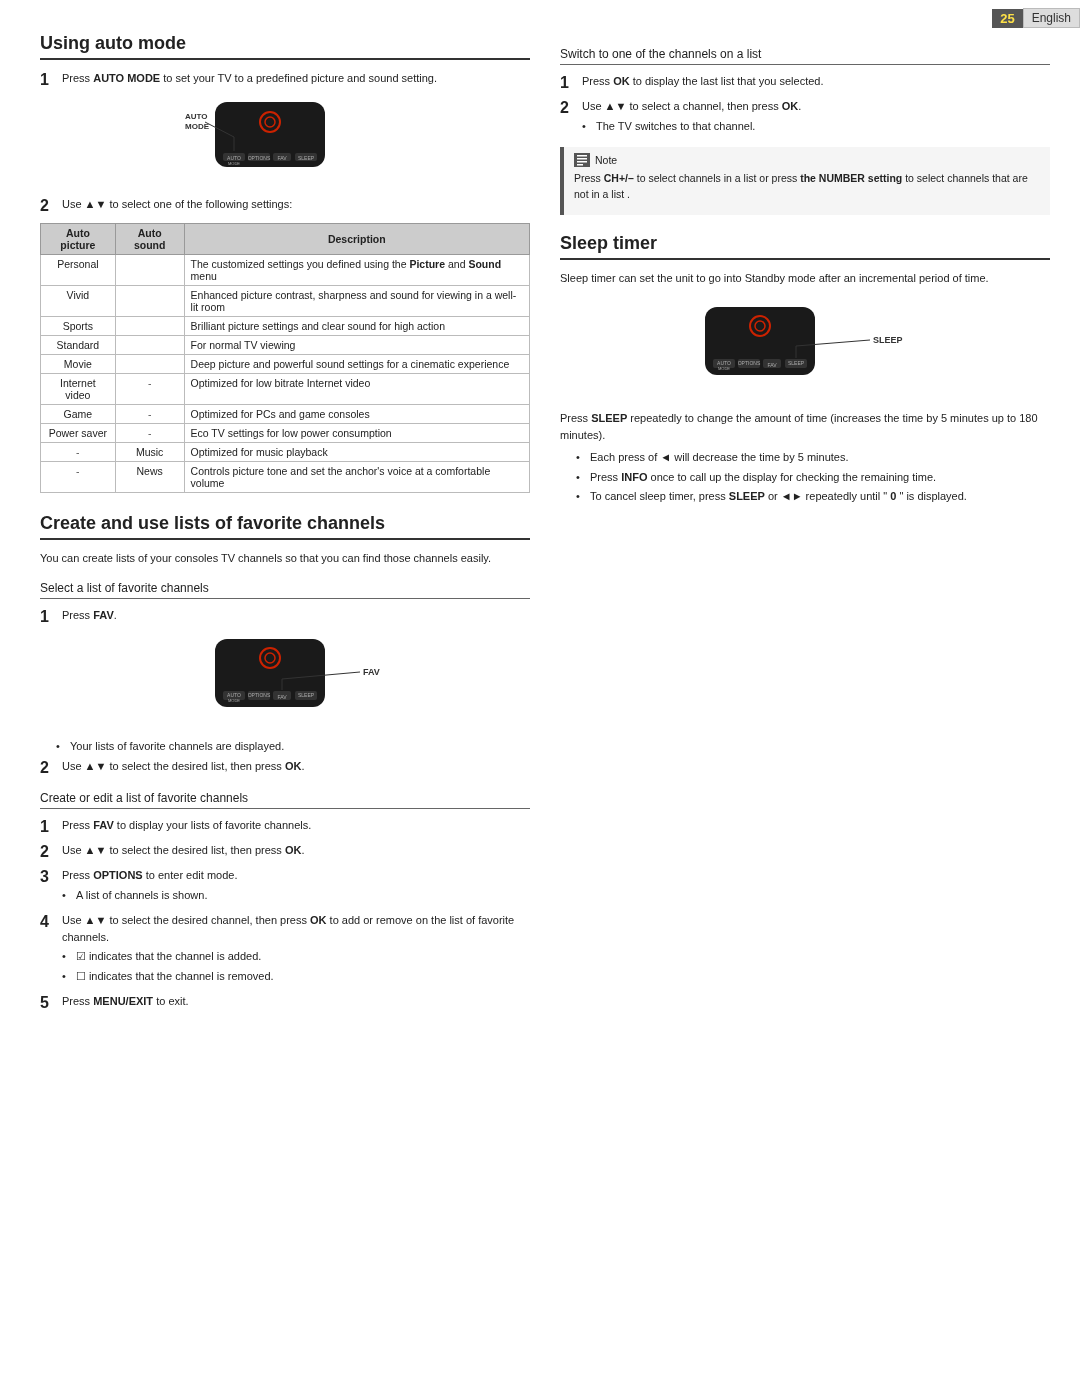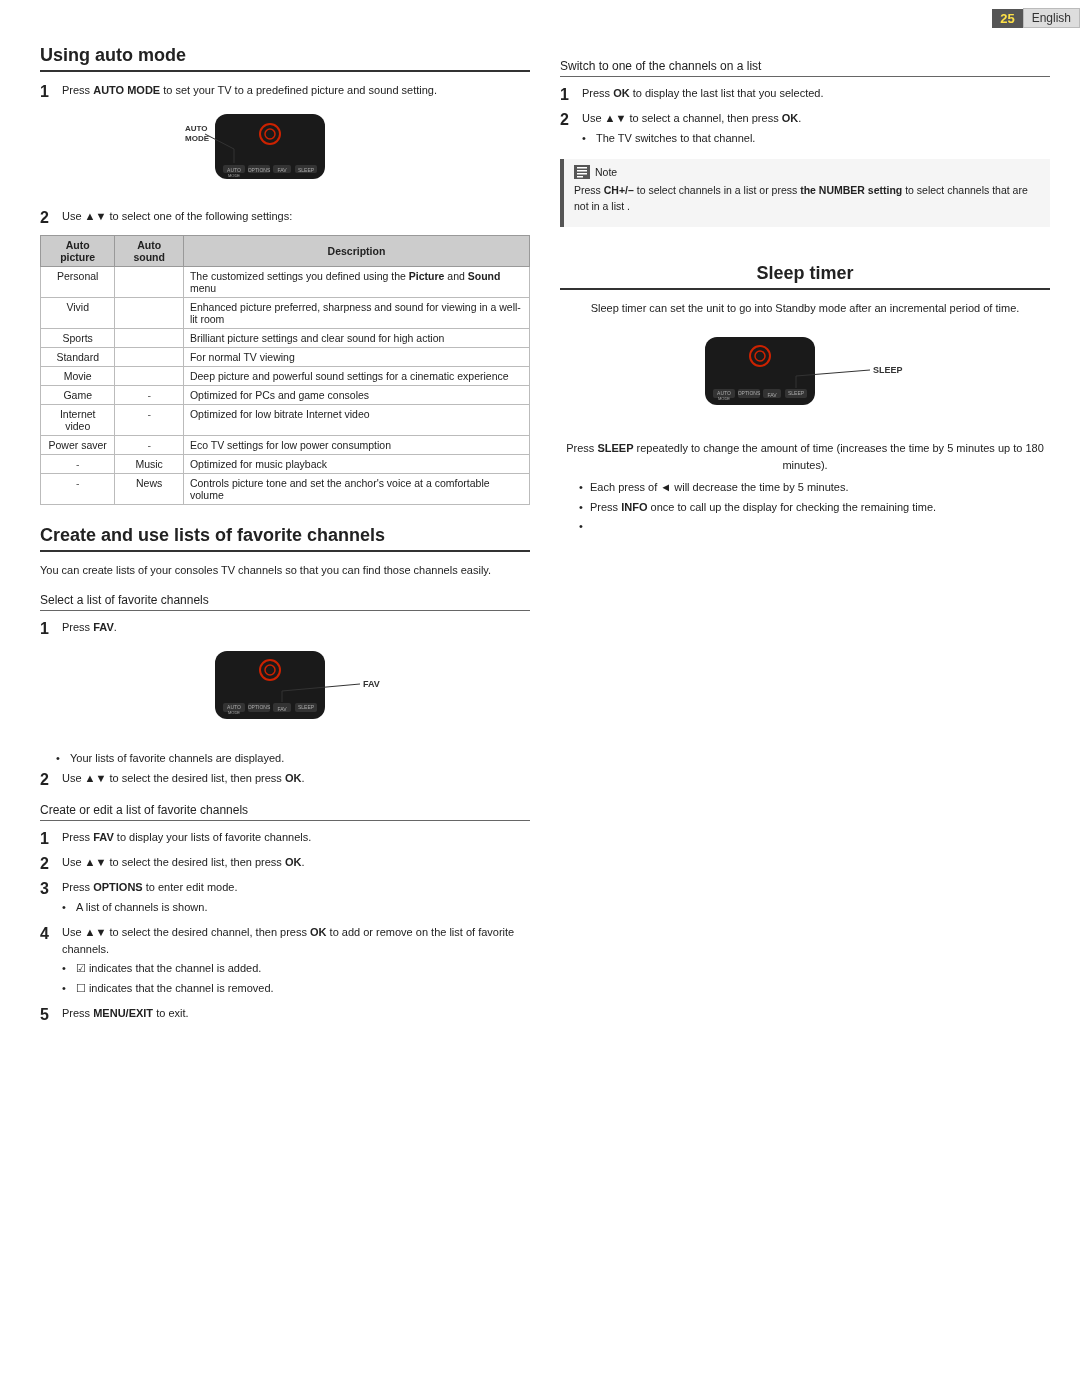--- a/index.html
+++ b/index.html
@@ -34,21 +34,21 @@
       color: #333;
       font-size: 12px;
       padding: 2px 8px;
       display: inline-block;
       border: 1px solid #bbb;
     }
 
     
     .page-content {
       display: flex;
-      padding: 45px 30px 30px 40px;
+      padding: 33px 30px 30px 40px;
       gap: 30px;
     }
     .col-left {
       flex: 1;
       min-width: 0;
     }
     .col-right {
       flex: 1;
       min-width: 0;
     }
@@ -145,21 +145,21 @@
       position: relative;
     }
 
     p { margin-bottom: 6px; line-height: 1.5; }
 
     kbd {
       font-family: Arial, sans-serif;
       font-weight: bold;
     }
 
-    .section-gap { margin-top: 36px; text-align: center; }
+    .section-gap { margin-top: 18px; }
 
     
     .remote-wrap {
       position: relative;
       width: 200px;
       margin: 0 auto;
     }
 
     .create-section { margin-top: 20px; }
     .create-desc { margin-bottom: 10px; line-height: 1.5; }
@@ -231,46 +231,46 @@
         </thead>
         <tbody>
           <tr>
             <td class="col-auto-picture">Personal</td>
             <td class="col-auto-sound dash-cell"></td>
             <td class="col-desc">The customized settings you defined using the <strong>Picture</strong> and <strong>Sound</strong> menu</td>
           </tr>
           <tr>
             <td class="col-auto-picture">Vivid</td>
             <td class="col-auto-sound dash-cell"></td>
-            <td class="col-desc">Enhanced picture preferred, sharpness and sound for viewing in a well-lit room</td>
+            <td class="col-desc">Enhanced picture contrast, sharpness and sound for viewing in a well-lit room</td>
           </tr>
           <tr>
             <td class="col-auto-picture">Sports</td>
             <td class="col-auto-sound dash-cell"></td>
             <td class="col-desc">Brilliant picture settings and clear sound for high action</td>
           </tr>
           <tr>
             <td class="col-auto-picture">Standard</td>
             <td class="col-auto-sound dash-cell"></td>
             <td class="col-desc">For normal TV viewing</td>
           </tr>
           <tr>
             <td class="col-auto-picture">Movie</td>
             <td class="col-auto-sound dash-cell"></td>
             <td class="col-desc">Deep picture and powerful sound settings for a cinematic experience</td>
           </tr>
           <tr>
+            <td class="col-auto-picture">Internet video</td>
+            <td class="col-auto-sound dash-cell">-</td>
+            <td class="col-desc">Optimized for low bitrate Internet video</td>
+          </tr>
+          <tr>
             <td class="col-auto-picture">Game</td>
             <td class="col-auto-sound dash-cell">-</td>
             <td class="col-desc">Optimized for PCs and game consoles</td>
-          </tr>
-          <tr>
-            <td class="col-auto-picture">Internet video</td>
-            <td class="col-auto-sound dash-cell">-</td>
-            <td class="col-desc">Optimized for low bitrate Internet video</td>
           </tr>
           <tr>
             <td class="col-auto-picture">Power saver</td>
             <td class="col-auto-sound dash-cell">-</td>
             <td class="col-desc">Eco TV settings for low power consumption</td>
           </tr>
           <tr>
             <td class="col-auto-picture dash-cell">-</td>
             <td class="col-auto-sound">Music</td>
             <td class="col-desc">Optimized for music playback</td>
@@ -466,17 +466,18 @@
       <div class="bullet-item">
         <span class="bullet-dot">•</span>
         <span>Each press of ◄ will decrease the time by 5 minutes.</span>
       </div>
       <div class="bullet-item">
         <span class="bullet-dot">•</span>
         <span>Press <kbd>INFO</kbd> once to call up the display for checking the remaining time.</span>
       </div>
       <div class="bullet-item">
         <span class="bullet-dot">•</span>
+        <span>To cancel sleep timer, press <kbd>SLEEP</kbd> or ◄► repeatedly until " <strong>0</strong> " is displayed.</span>
       </div>
     </div>
 
   </div>
 </div>
 
 </body></html>

